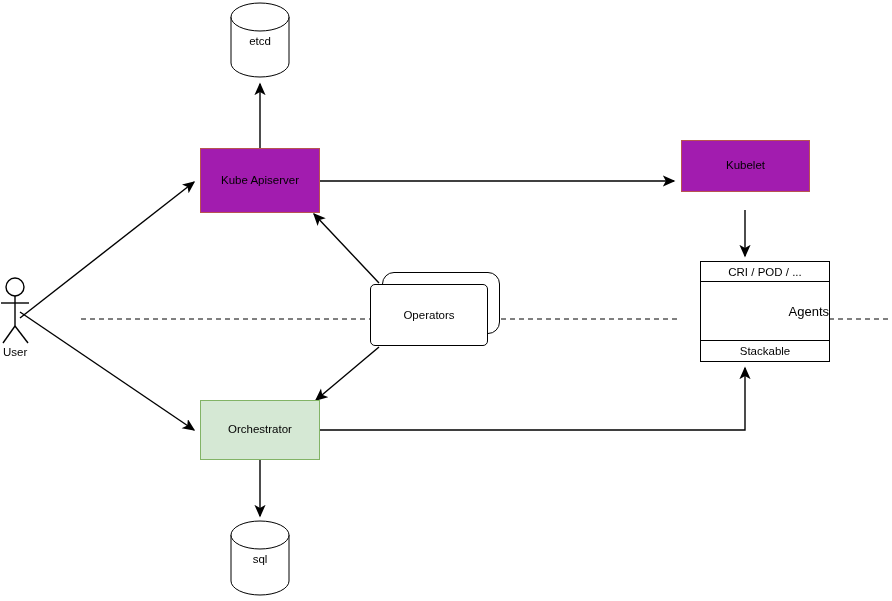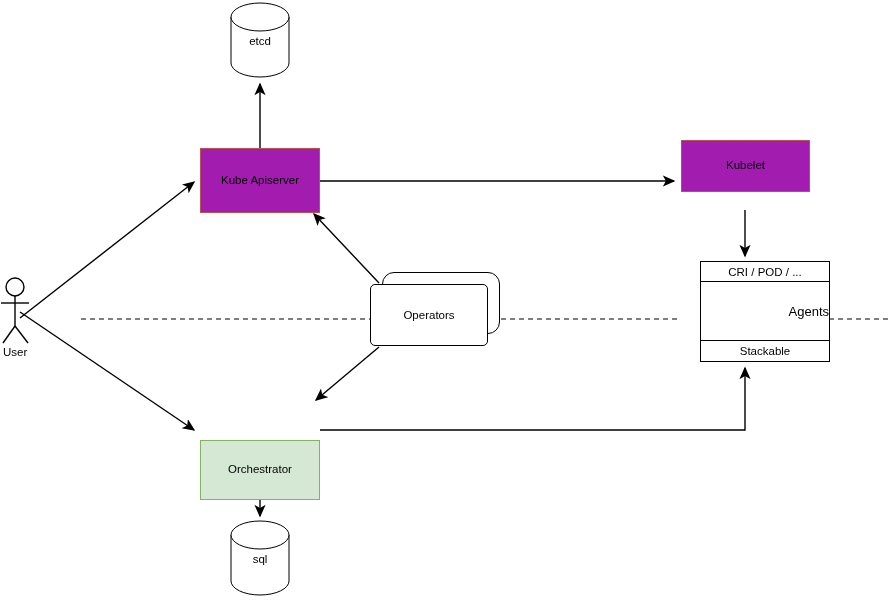--- a/index.html
+++ b/index.html
@@ -189,21 +189,21 @@
   </div>
 
   <div class="node box-pink" style="left:200px; top:148px; width:120px; height:65px;">
     <span>Kube Apiserver</span>
   </div>
 
   <div class="node box-pink" style="left:681px; top:140px; width:129px; height:52px;">
     <span>Kubelet</span>
   </div>
 
-  <div class="node box-green" style="left:200px; top:400px; width:120px; height:60px;margin-top:40px;">
+  <div class="node box-green" style="left:200px; top:400px; width:120px; height:60px;">
     <span>Orchestrator</span>
   </div>
 
   <div id="operators-node">
     <div class="card-back"></div>
     <div class="card-front">
       <span>Operators</span>
     </div>
   </div>
 

